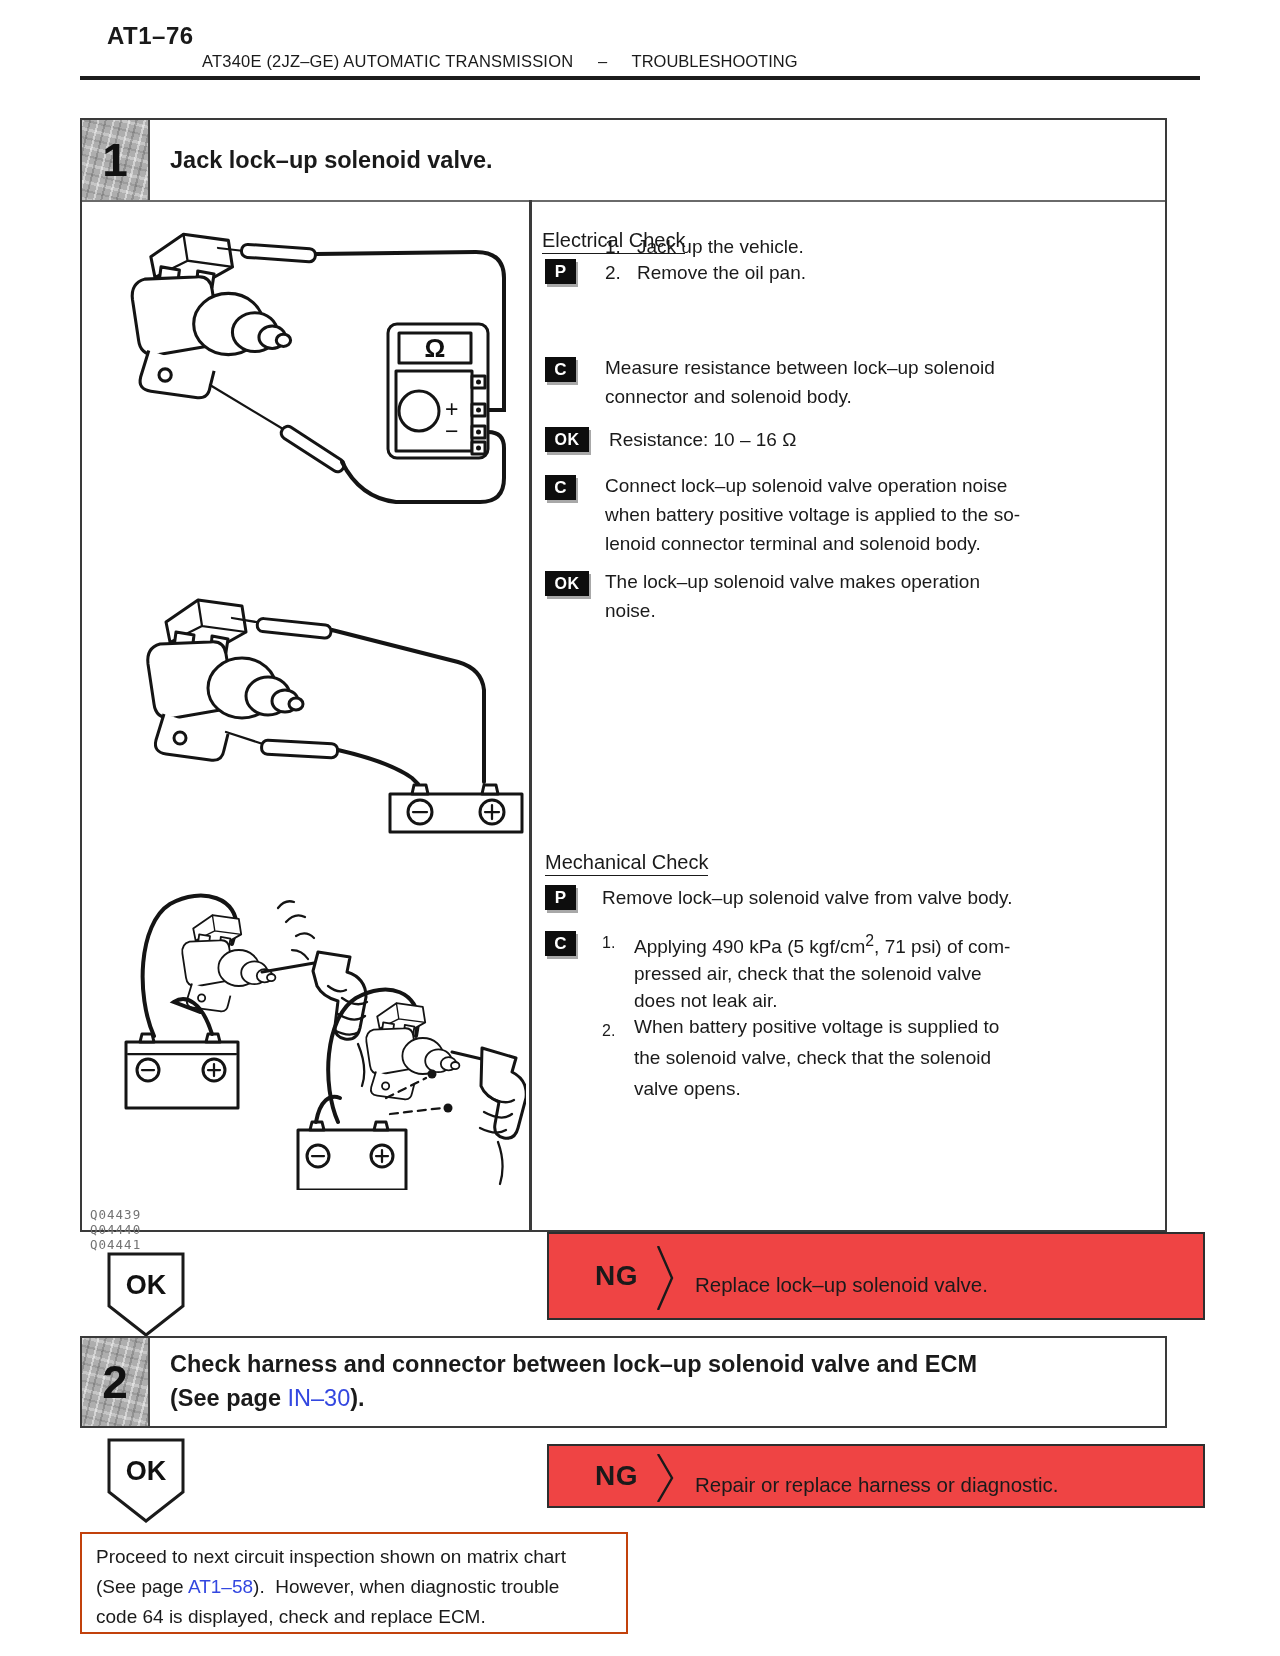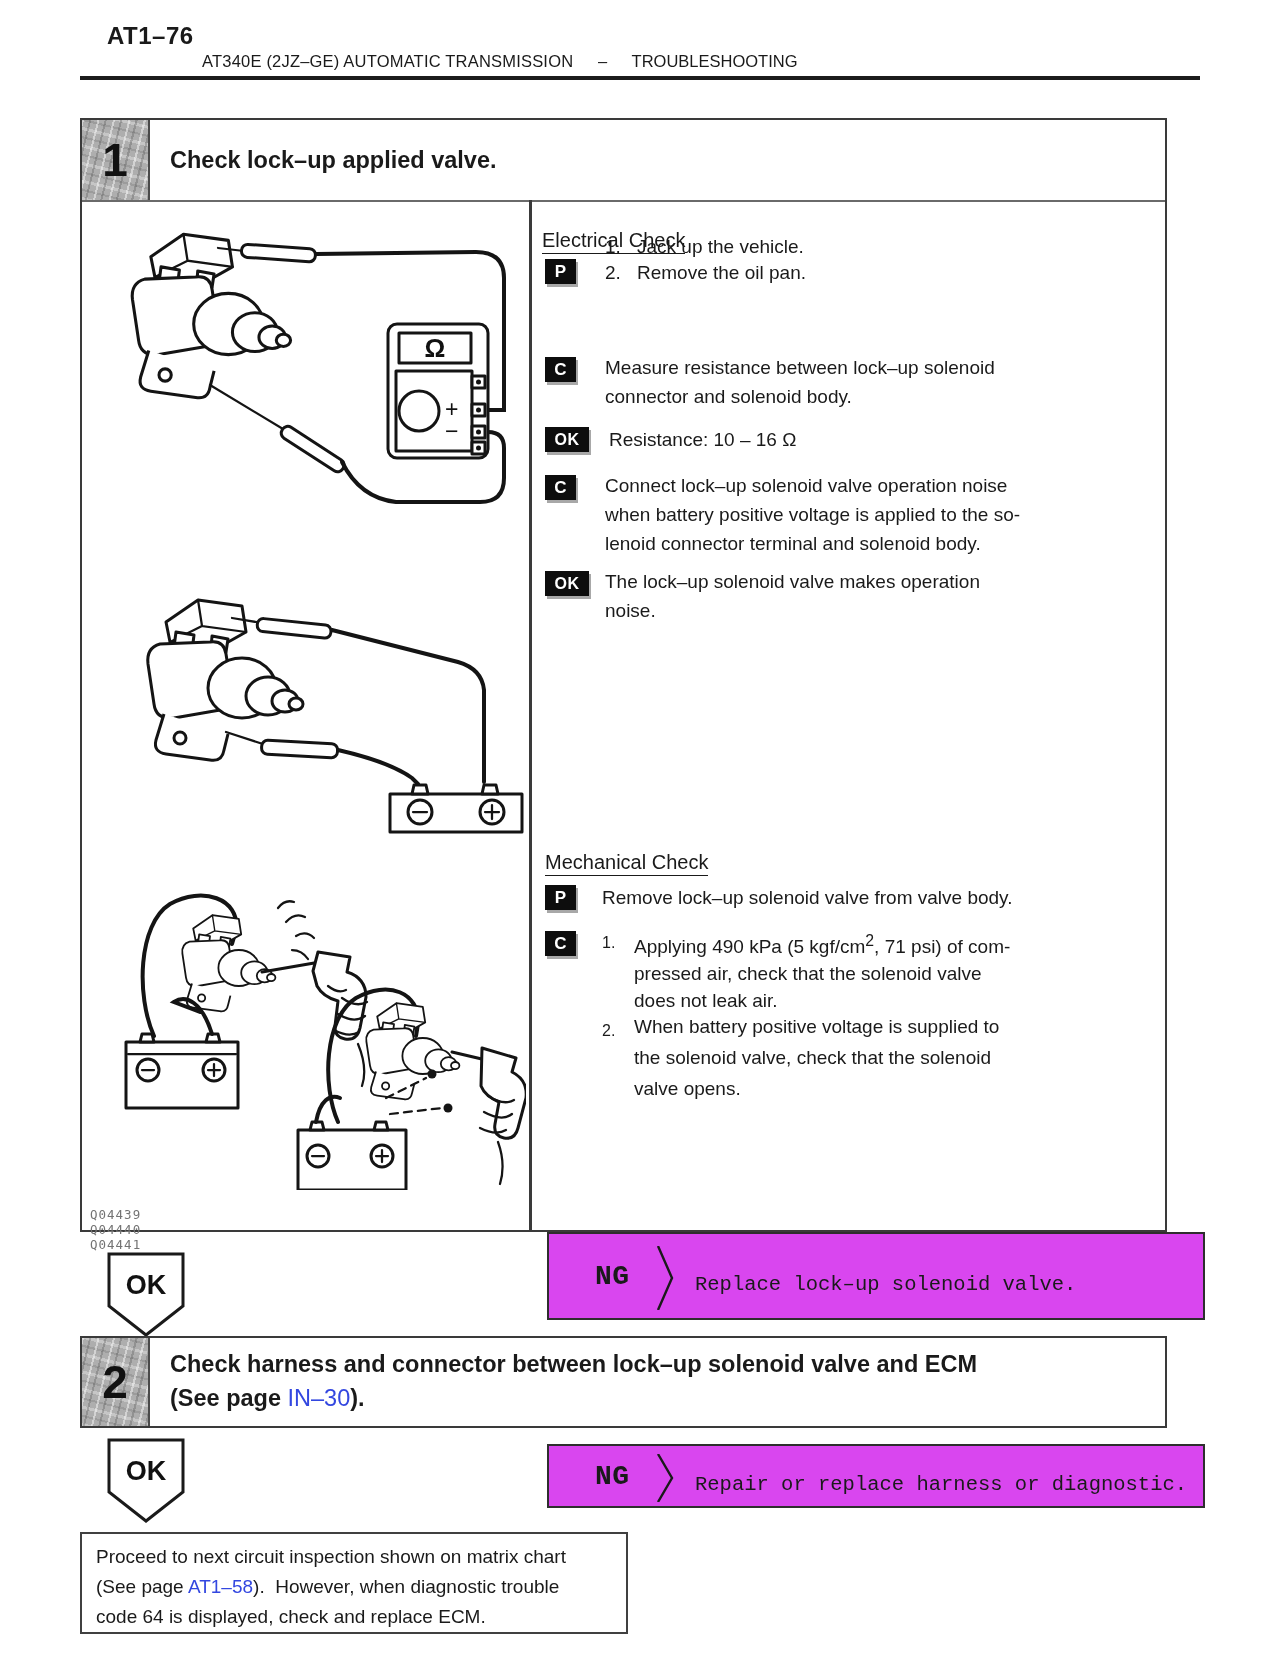--- a/index.html
+++ b/index.html
@@ -54,31 +54,31 @@
   svg.fig{position:absolute;}
   svg .ln{fill:none;stroke:#141414;stroke-width:3;stroke-linecap:round;stroke-linejoin:round;}
   svg .fw{fill:#ffffff;stroke:#141414;stroke-width:3;stroke-linejoin:round;}
   svg .wire{fill:none;stroke:#141414;stroke-width:4;stroke-linecap:round;}
   svg .thin{fill:none;stroke:#141414;stroke-width:2.25;stroke-linecap:round;}
   svg .dot{fill:#141414;stroke:none;}
   svg text{font-family:"Liberation Sans",sans-serif;fill:#111;}
 
   
   .ok-pointer{position:absolute;width:84px;height:90px;}
-  .ng-box{position:absolute;border:2.5px solid #2e2e2e;background:#d946ef;box-sizing:border-box;font-family:Liberation Mono, monospace;}
+  .ng-box{position:absolute;border:2.5px solid #2e2e2e;background:#ef4444;box-sizing:border-box;}
   .ng1{left:547px;top:1232px;width:658px;height:88px;}
   .ng2{left:547px;top:1444px;width:658px;height:64px;}
   .ng-label{position:absolute;left:46px;top:0;bottom:0;display:flex;align-items:center;
             font-size:28px;font-weight:bold;letter-spacing:.5px;}
   .ng-bracket{position:absolute;left:106px;}
   .ng-action{position:absolute;left:146px;top:0;bottom:0;display:flex;align-items:center;font-size:20.5px;margin-top:17px;}
 
   
   .footer-box{position:absolute;left:80px;top:1532px;width:548px;height:102px;
-              border:2px solid #404040;box-sizing:border-box;padding:8px 14px;
+              border:2px solid #c2410c;box-sizing:border-box;padding:8px 14px;
               font-size:19px;line-height:30px;}
 </style>
 </head>
 <body>
 
 <div class="page">
 
   <svg width="0" height="0" style="position:absolute" aria-hidden="true">
     <defs>
       <g id="sol">
@@ -101,21 +101,21 @@
   <div class="section-line">
     <span class="b">AT340E (2JZ–GE) AUTOMATIC TRANSMISSION</span>
     <span class="b sep">–</span>
     <span>TROUBLESHOOTING</span>
   </div>
   <div class="header-rule"></div>
 
   <div class="stepbox box1">
     <div class="step-head">
       <div class="num-cell">1</div>
-      <div class="step-title">Check lock–up applied valve.</div>
+      <div class="step-title">Jack lock–up solenoid valve.</div>
     </div>
     <div class="divider"></div>
 
     <svg class="fig" style="left:8px;top:86px" width="436" height="326" viewBox="0 0 436 326">
       <use href="#sol" transform="translate(18,16) scale(1.02)"></use>
       <path class="thin" d="M128,42 L154,45"></path>
       <rect class="fw" x="152" y="38" width="74" height="13" rx="6" transform="rotate(4 152 38)"></rect>
       <path class="wire" d="M226,48 L386,46 Q414,46 414,72 L414,204 L398,204"></path>
       <path class="thin" d="M120,179 L198,226"></path>
       <rect class="fw" x="196" y="218" width="72" height="13" rx="6" transform="rotate(33 196 218)"></rect>

